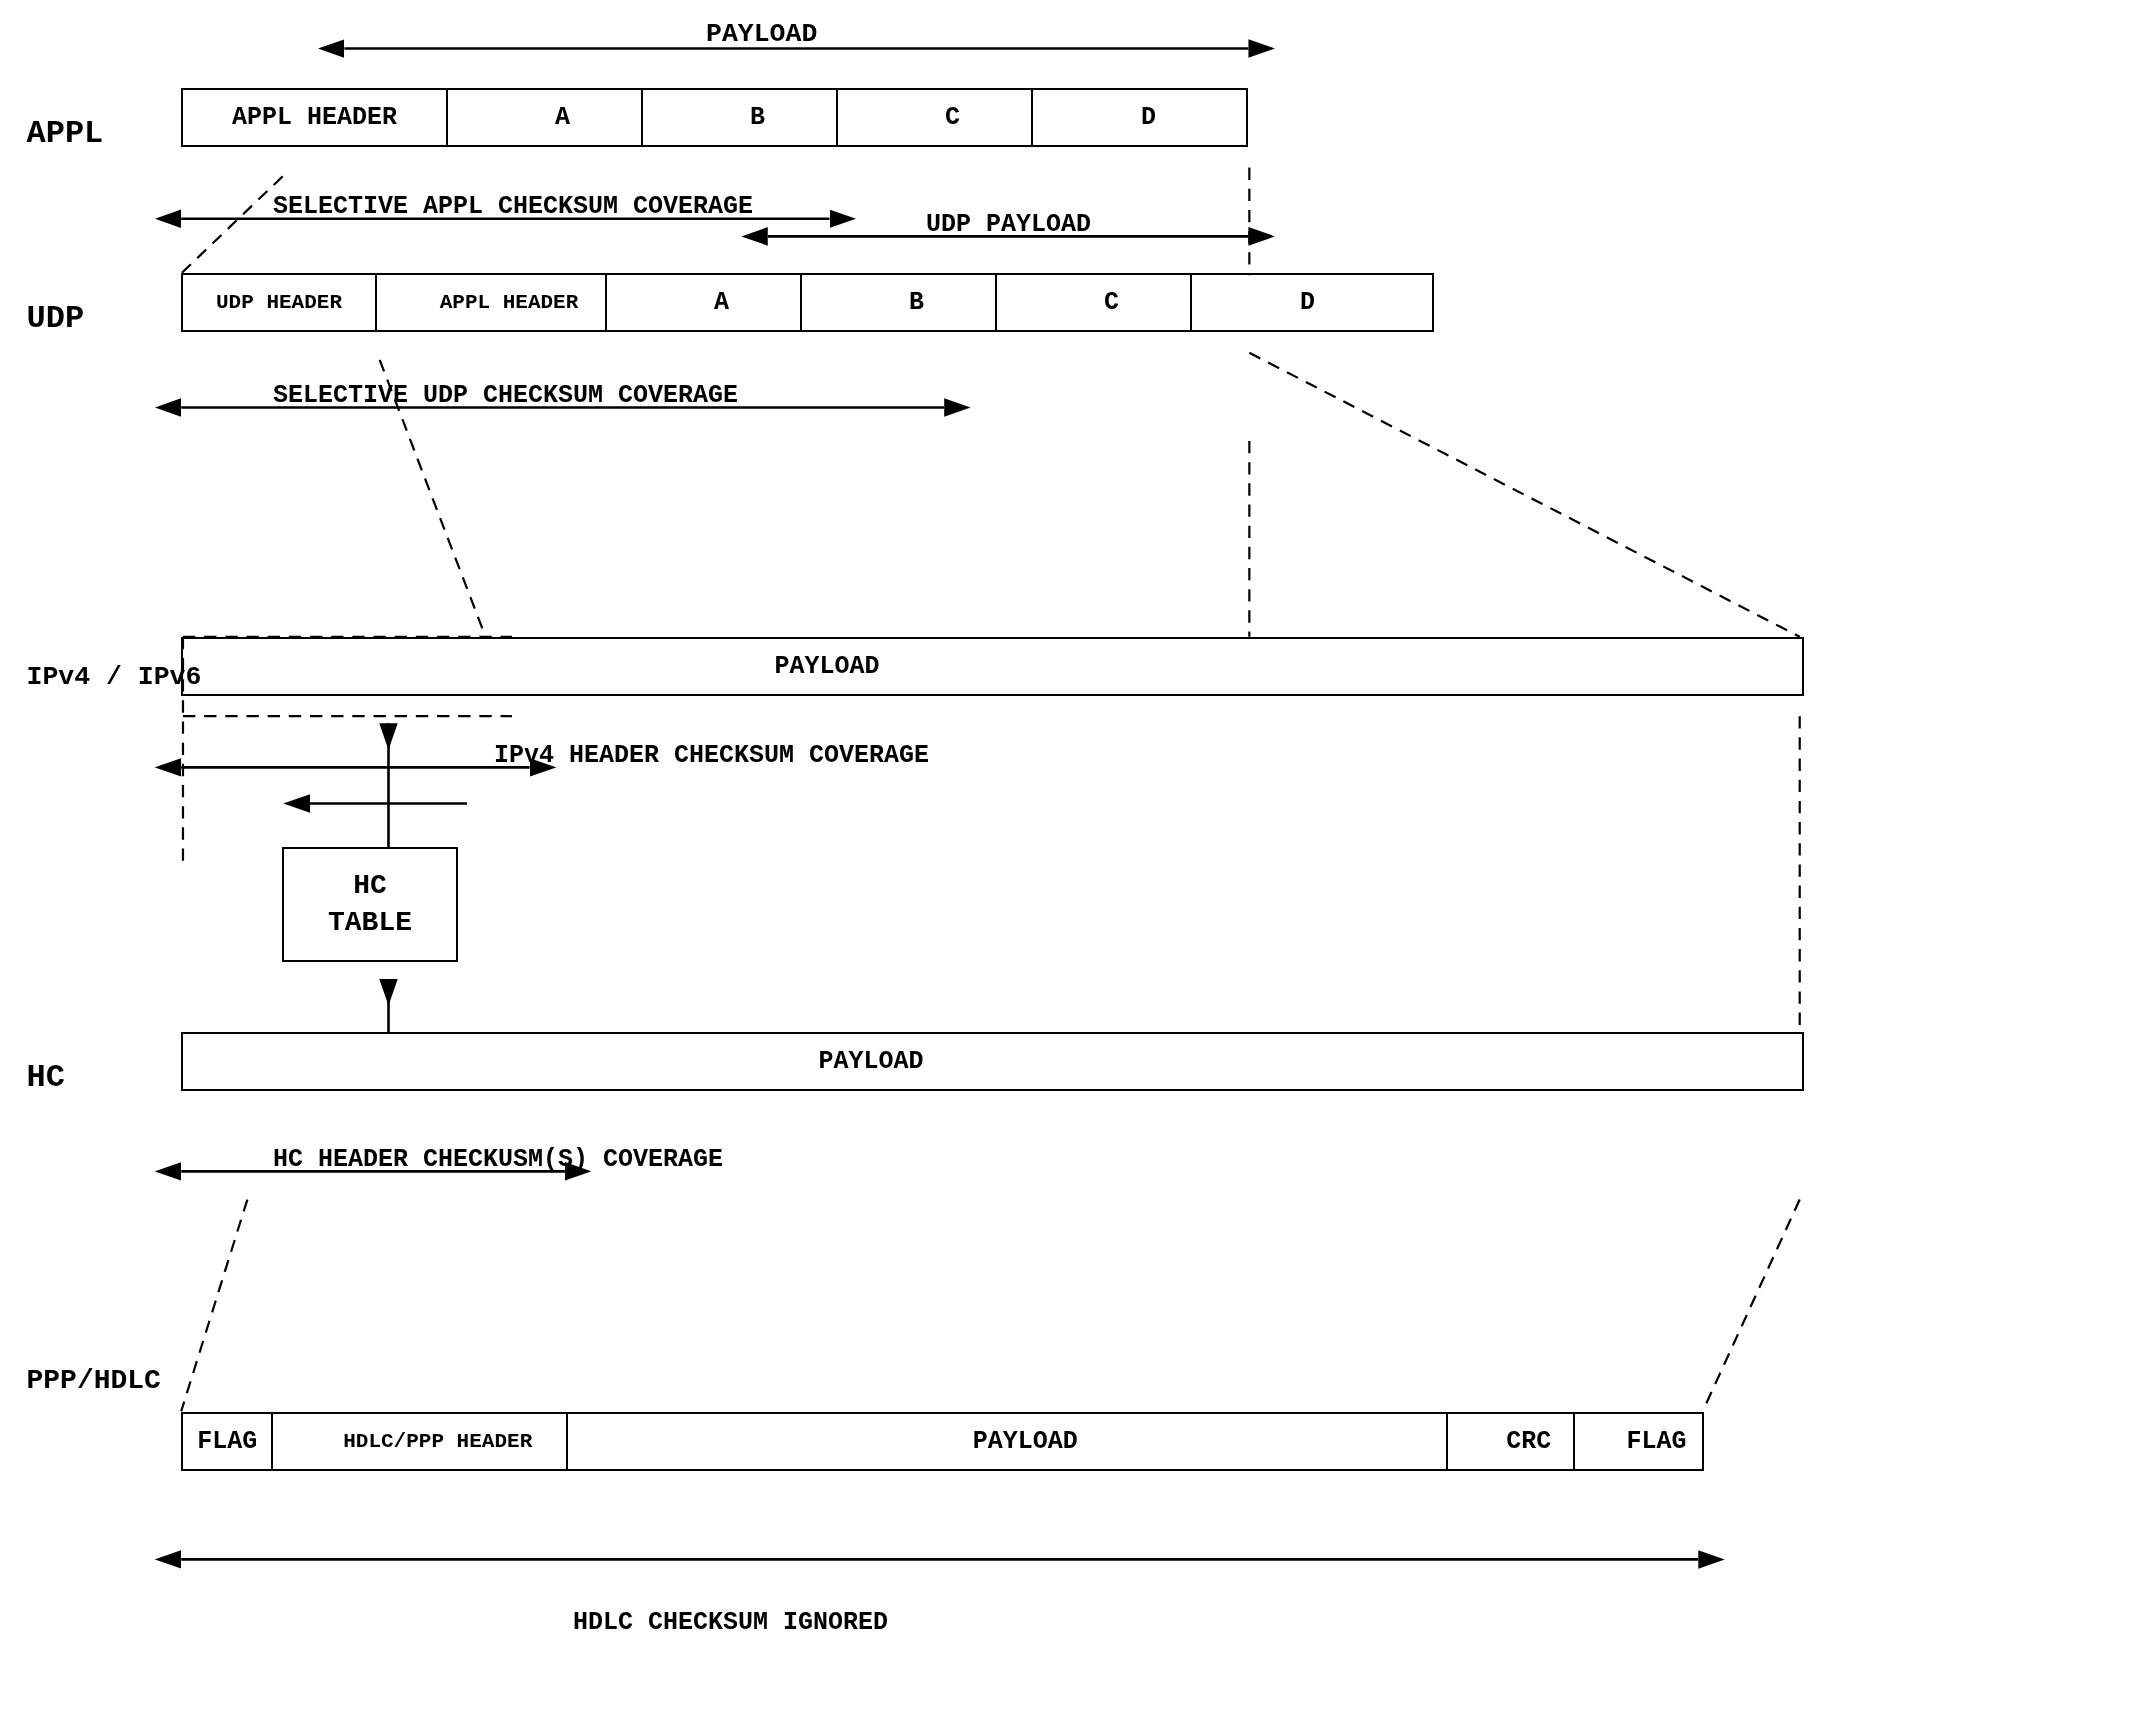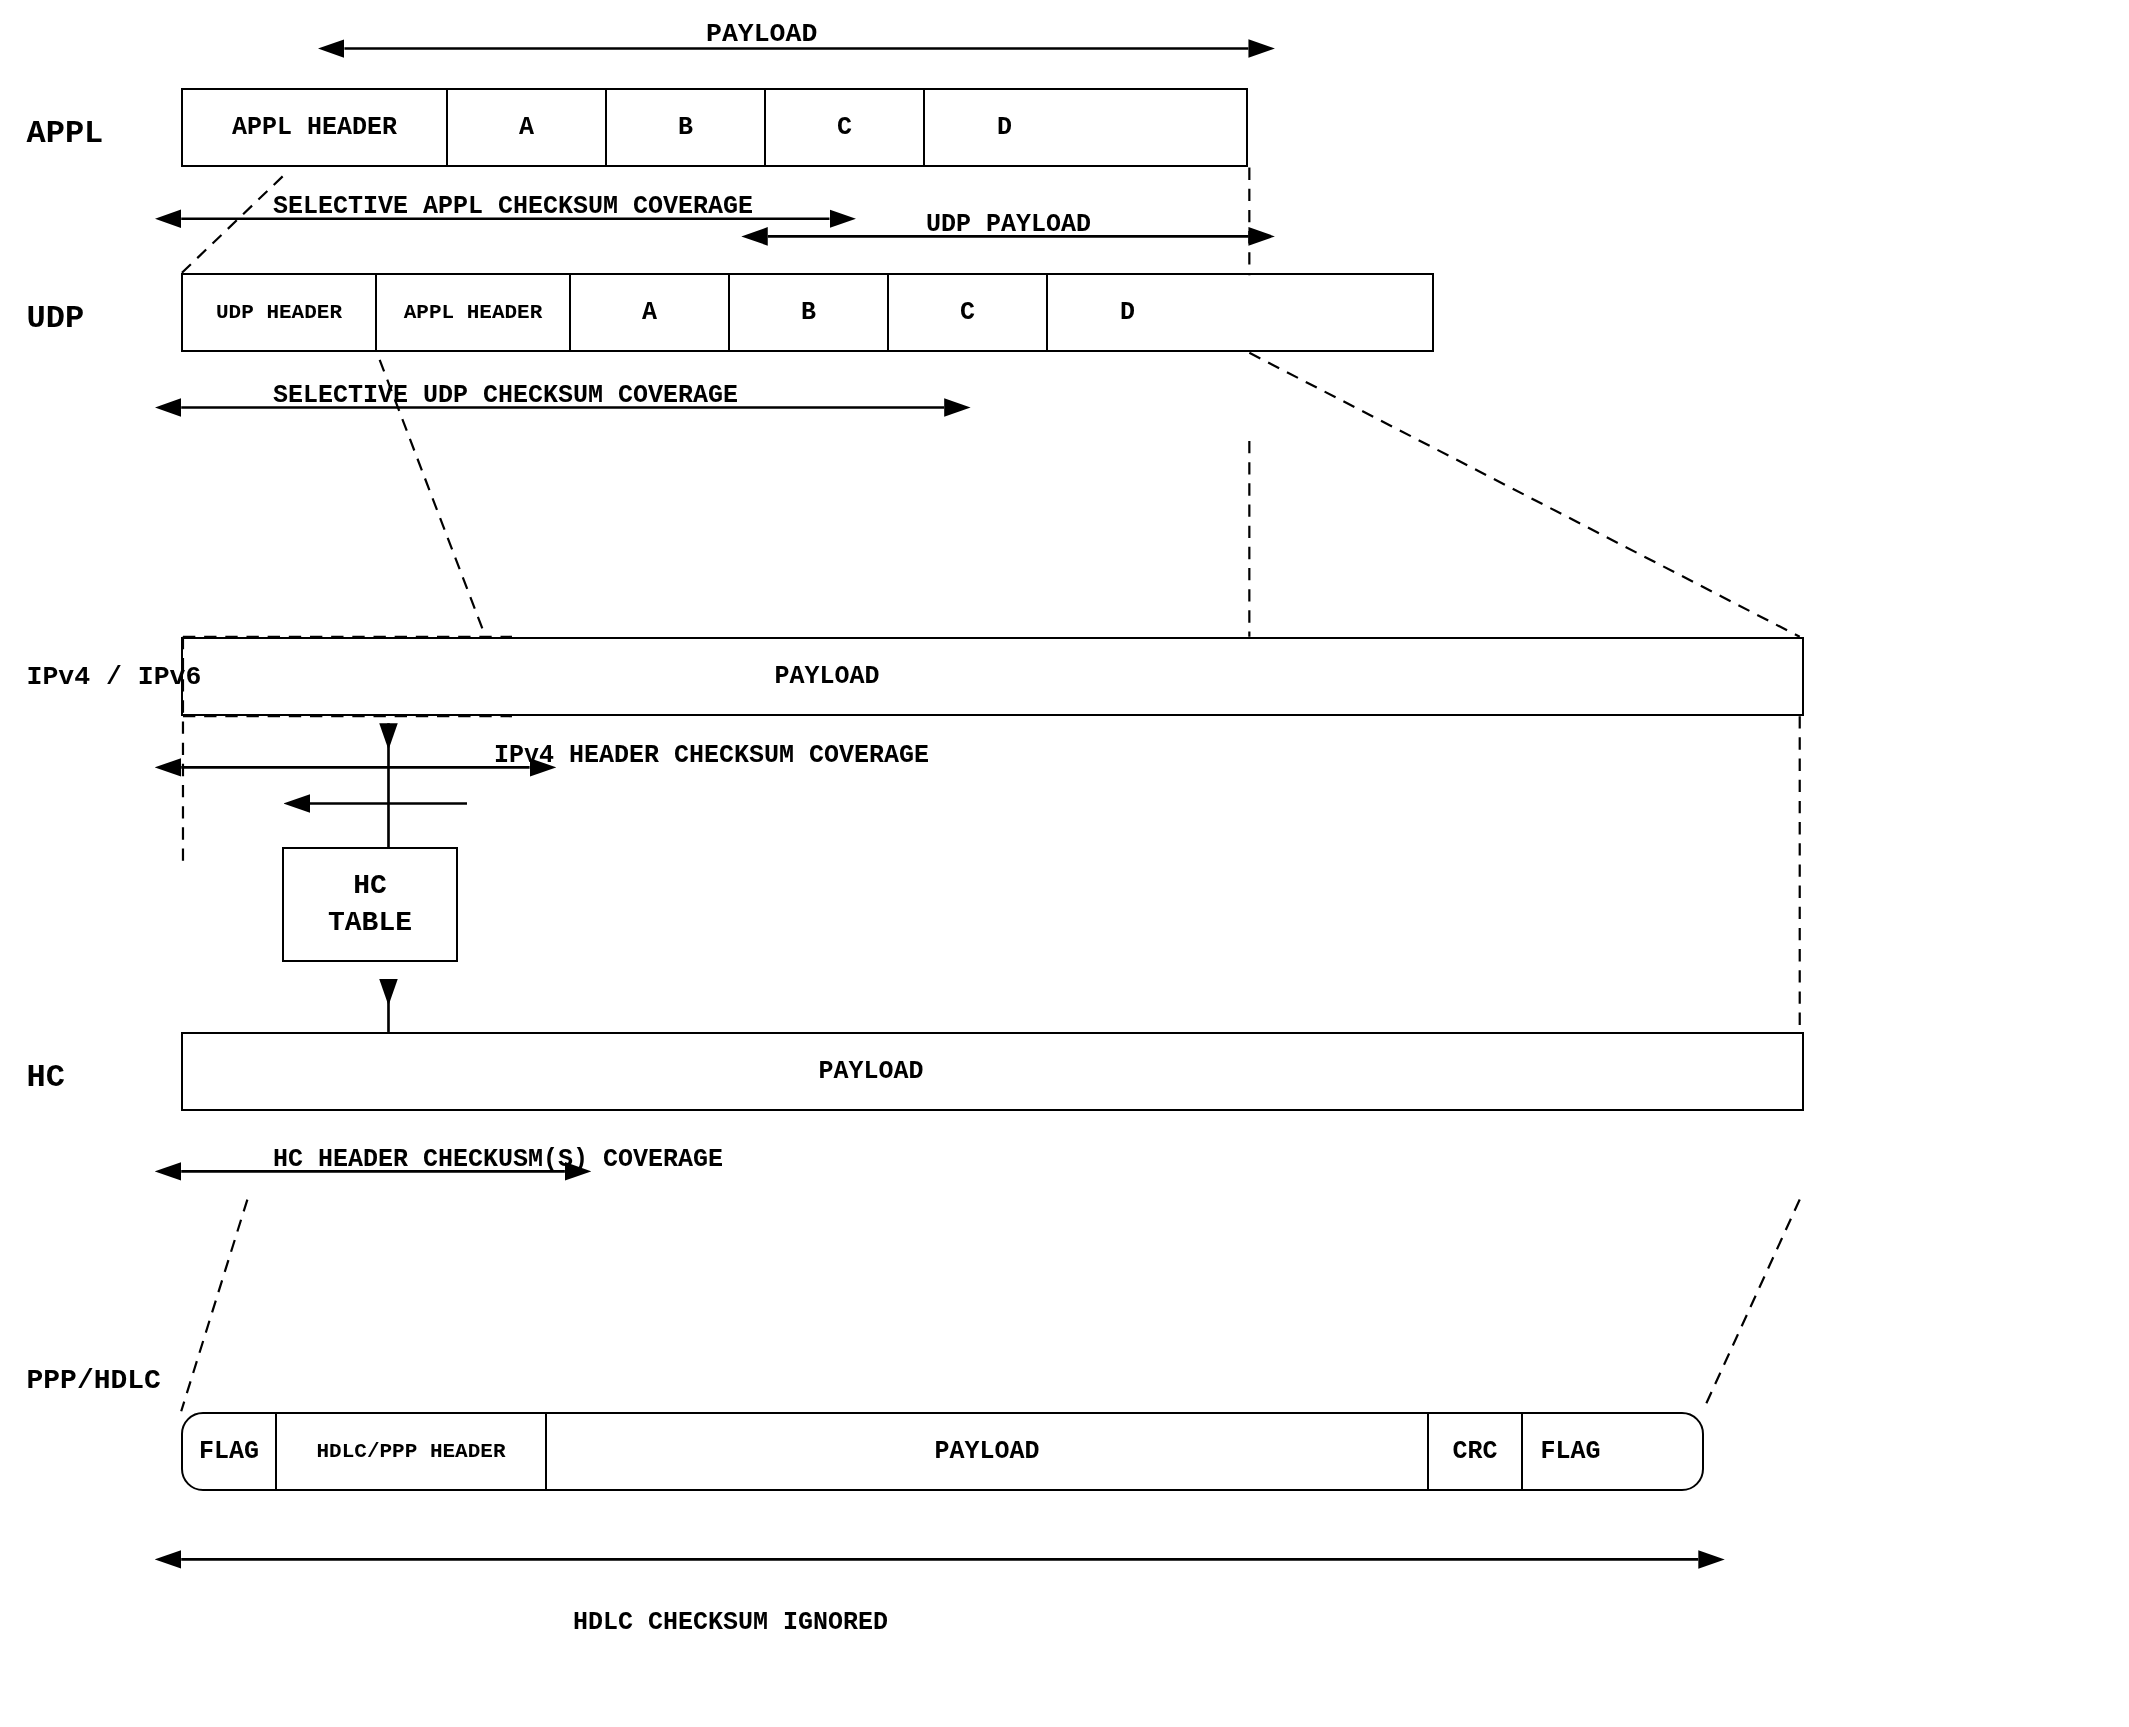--- a/index.html
+++ b/index.html
@@ -25,22 +25,23 @@
       font-size: 32px;
       font-weight: bold;
       left: 26.5px;
     }
 
     
     .protocol-row {
       position: absolute;
       display: flex;
       align-items: stretch;
-      height: 79px;
+      height: 59px;
       border: 2.6px solid #000;
+      gap: 36px;
     }
 
     .cell {
       display: flex;
       align-items: center;
       justify-content: center;
       border-right: 2.6px solid #000;
       font-size: 25px;
       font-weight: bold;
       text-align: center;
@@ -186,21 +187,21 @@
   <div class="layer-label" style="top: 1059px;">HC</div>
 
   <div class="protocol-row" style="left: 181px; top: 1032px; width: 1623px;">
     <div class="cell" style="width:1376px;">PAYLOAD</div>
   </div>
 
   <div class="annotation" style="top: 1145px; left: 273px;">HC HEADER CHECKUSM(S) COVERAGE</div>
 
   <div class="layer-label" style="top: 1365px; font-size:28px;">PPP/HDLC</div>
 
-  <div class="protocol-row" style="left: 181px; top: 1412px; width: 1523px; border-radius: 22px;">
+  <div class="protocol-row" style="left: 181px; top: 1412px; width: 1523px;">
     <div class="cell" style="width:94px;">FLAG</div>
     <div class="cell" style="width:270px; font-size:21px;">HDLC/PPP HEADER</div>
     <div class="cell" style="width:882px;">PAYLOAD</div>
     <div class="cell" style="width:94px;">CRC</div>
     <div class="cell" style="width:95px;">FLAG</div>
   </div>
 
   <div class="annotation" style="top: 1588px; left: 573px; margin-top: 20px;">HDLC CHECKSUM IGNORED</div>
 
 </div>

